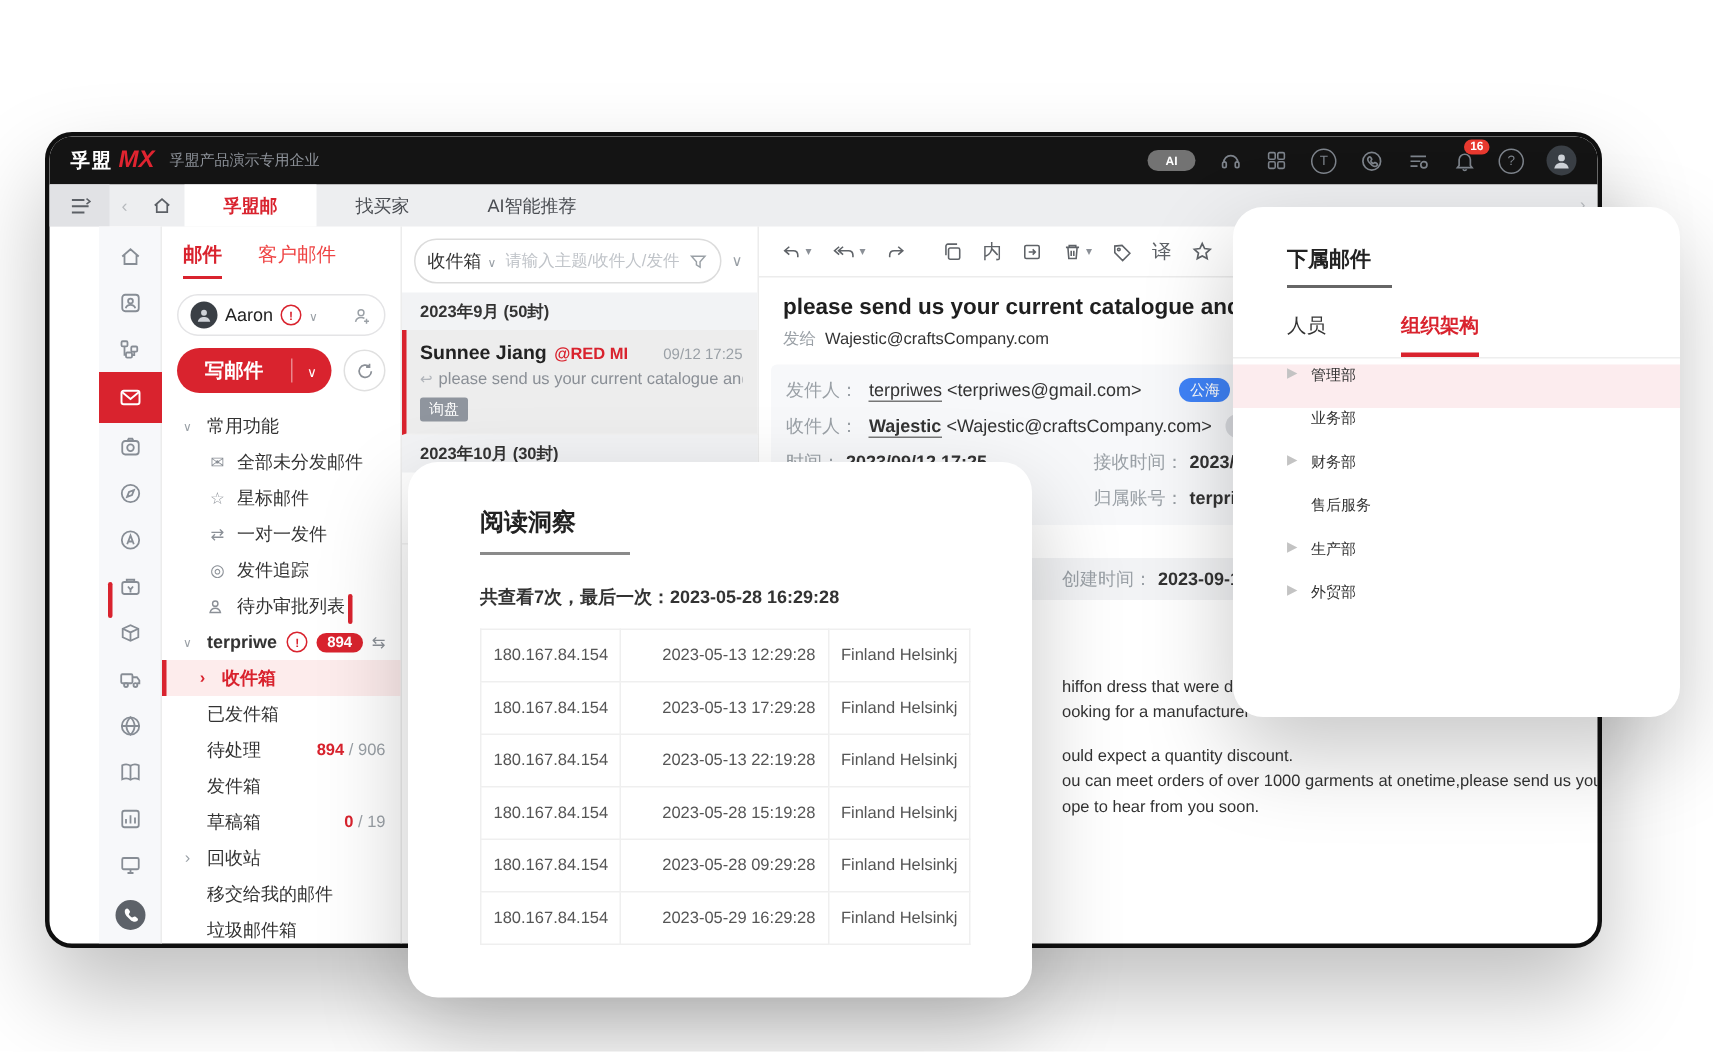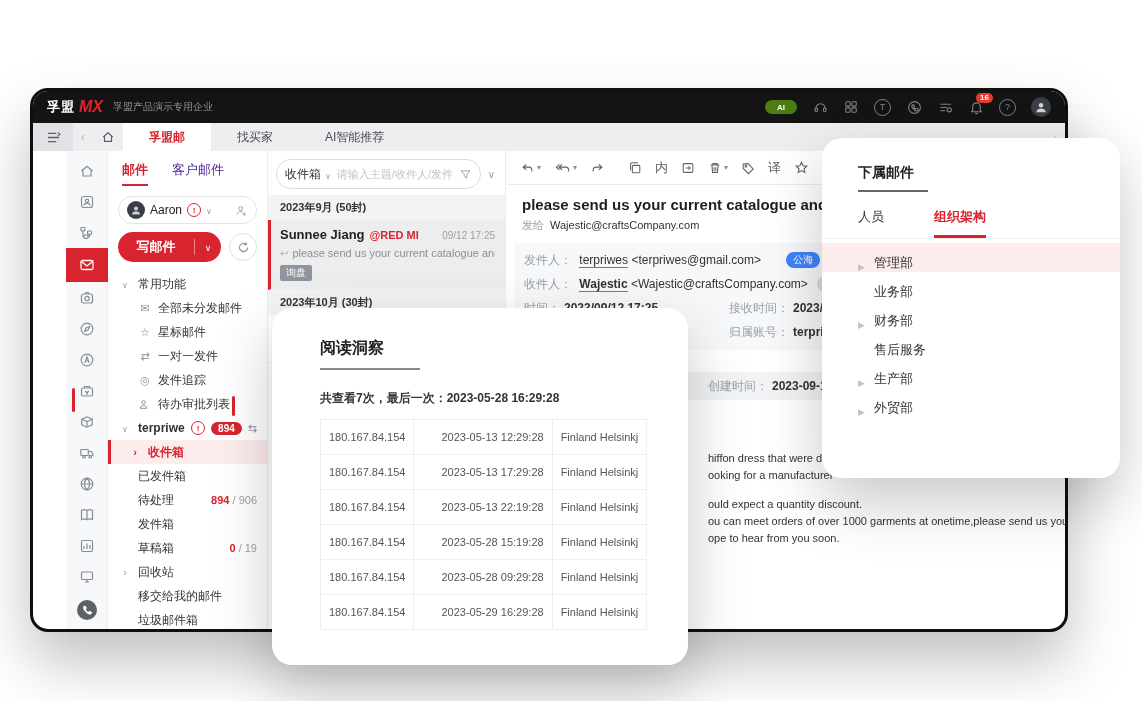--- a/index.html
+++ b/index.html
@@ -11,21 +11,21 @@
   .window{position:absolute;left:30px;top:88px;width:1038px;height:544px;background:#fff;
           border:3px solid #0f0f0f;border-radius:18px;box-shadow:0 30px 60px rgba(0,0,0,.25);
           overflow:hidden;box-sizing:border-box;}
   
   .topbar{height:32px;background:#141414;display:flex;align-items:center;padding:0 14px;}
   .logo-cn{color:#fff;font-weight:bold;font-size:13px;letter-spacing:1px;}
   .logo-mx{color:#e02430;font-weight:bold;font-size:16px;font-style:italic;margin-left:4px;}
   .org-name{color:#8d9299;font-size:10px;margin-left:10px;}
   .tb-icons{margin-left:auto;display:flex;align-items:center;gap:15px;}
   .tb-ic{width:16px;height:16px;display:flex;align-items:center;justify-content:center;color:#7d838b;}
-  .ai-pill{min-width:24px;height:14px;border-radius:8px;background:#4d7c0f;color:#fff;font-size:8px;
+  .ai-pill{min-width:24px;height:14px;border-radius:8px;background:#737373;color:#fff;font-size:8px;
            font-weight:bold;display:flex;align-items:center;justify-content:center;padding:0 4px;}
   .circle-ic{width:15px;height:15px;border:1.2px solid #7d838b;border-radius:50%;
              display:flex;align-items:center;justify-content:center;font-size:9px;color:#7d838b;}
   .bell-wrap{position:relative;}
   .badge-16{position:absolute;top:-6px;right:-9px;background:#e8392f;color:#fff;font-size:8px;
             font-weight:bold;border-radius:8px;padding:1px 4px;line-height:1;}
   .avatar-sm{width:20px;height:20px;border-radius:50%;background:#3a3f45;display:flex;
              align-items:center;justify-content:center;overflow:hidden;}
   
   .tabbar{height:28px;background:#edeef0;display:flex;align-items:center;font-size:12px;}
@@ -41,21 +41,21 @@
         align-items:center;padding-top:4px;box-sizing:border-box;}
   .rail-item{width:42px;height:31px;display:flex;align-items:center;justify-content:center;}
   .rail-item.active{background:#d9232e;height:34px;}
   .rail-phone{margin-top:2px;}
   .folders{width:160px;border-right:1px solid #ececec;padding:8px 10px;box-sizing:border-box;font-size:12px;}
   .listpane{width:238px;border-right:1px solid #ececec;box-sizing:border-box;}
   .detail{flex:1;position:relative;min-width:0;}
 
   
   .ftabs{display:flex;gap:24px;margin:2px 4px 10px;font-size:13px;}
-  .ftab{color:#4c1d95;padding-bottom:5px;}
+  .ftab{color:#ef4444;padding-bottom:5px;}
   .ftab.active{color:#d9232e;font-weight:bold;border-bottom:2px solid #d9232e;}
   .userpill{display:flex;align-items:center;gap:5px;border:1px solid #e4e4e6;border-radius:14px;
             height:26px;padding:0 8px;margin-bottom:8px;}
   .uav{width:18px;height:18px;border-radius:50%;background:#3a3f45;flex:none;display:flex;
        align-items:center;justify-content:center;}
   .uname{font-size:12px;color:#222;}
   .alert-ring{width:12px;height:12px;border:1px solid #d9232e;border-radius:50%;color:#d9232e;
               font-size:8px;font-weight:bold;display:flex;align-items:center;justify-content:center;flex:none;}
   .chev-d::before{content:"\2228";font-size:8px;color:#9aa0a6;}
   .user-add{margin-left:auto;display:flex;}
@@ -146,21 +146,21 @@
   .ic-table td{border:1px solid #efefef;height:34px;padding:0 8px;white-space:nowrap;}
   .ic-table td.c2{padding-left:27px;}
 
   .orgcard{left:822px;top:138px;width:298px;height:340px;padding-top:26px;overflow:hidden;}
   .oc-title{font-size:14px;font-weight:bold;color:#222;margin-left:36px;}
   .oc-underline{width:70px;height:2px;background:#666;margin:8px 0 0 36px;}
   .oc-tabs{display:flex;gap:50px;margin:16px 0 0 36px;font-size:13px;}
   .oc-tab{color:#333;padding-bottom:9px;}
   .oc-tab.active{color:#d9232e;font-weight:bold;border-bottom:3px solid #d9232e;}
   .oc-div{height:1px;background:#eee;}
-  .dept{display:flex;align-items:flex-end;height:29px;padding-left:36px;font-size:13px;color:#333;}
+  .dept{display:flex;align-items:flex-start;height:29px;padding-left:36px;font-size:10px;color:#333;}
   .dept.active{background:#fcecee;}
   .dept-arrow{width:16px;color:#c3c3c3;font-size:9px;}
   .dept-arrow.show::before{content:"\25B6";}
 
   svg{display:block;}
 </style>
 </head>
 <body>
 
 <div class="stage">

